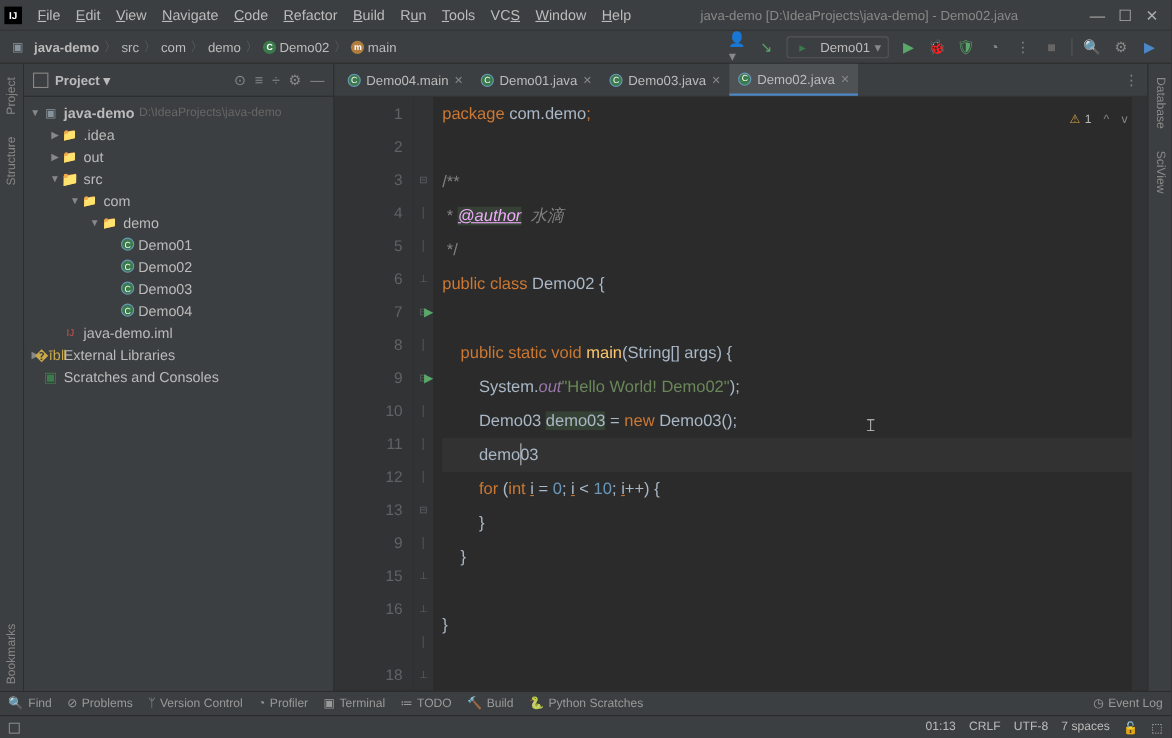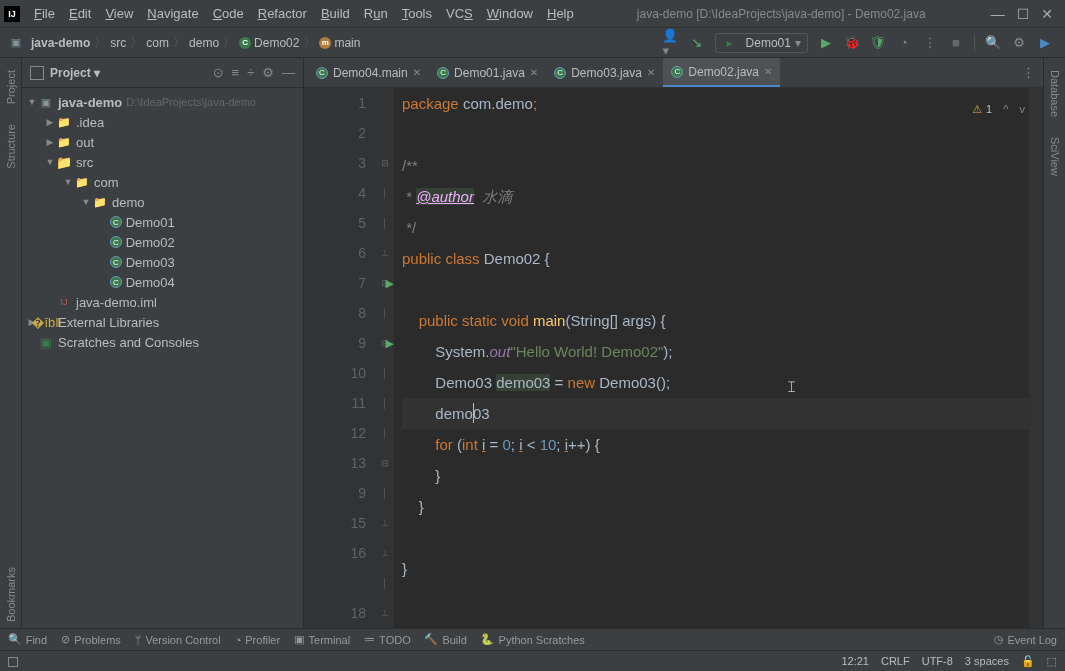--- a/index.html
+++ b/index.html
@@ -332,20 +332,20 @@
   <span class="tw-item">▣ <span>Terminal</span></span>
   <span class="tw-item">≔ <span>TODO</span></span>
   <span class="tw-item">🔨 <span>Build</span></span>
   <span class="tw-item">🐍 <span>Python Scratches</span></span>
   <span class="tw-item" style="margin-left:auto">◷ <span>Event Log</span></span>
 </div>
 
 <div class="statusbar">
   <span class="sq"></span>
   <div class="sb-right">
-    <span>12:21</span>
+    <span>01:13</span>
     <span>CRLF</span>
     <span>UTF-8</span>
-    <span>3 spaces</span>
+    <span>7 spaces</span>
     <span>🔓</span>
     <span>⬚</span>
   </div>
 </div>
 
 </body></html>

